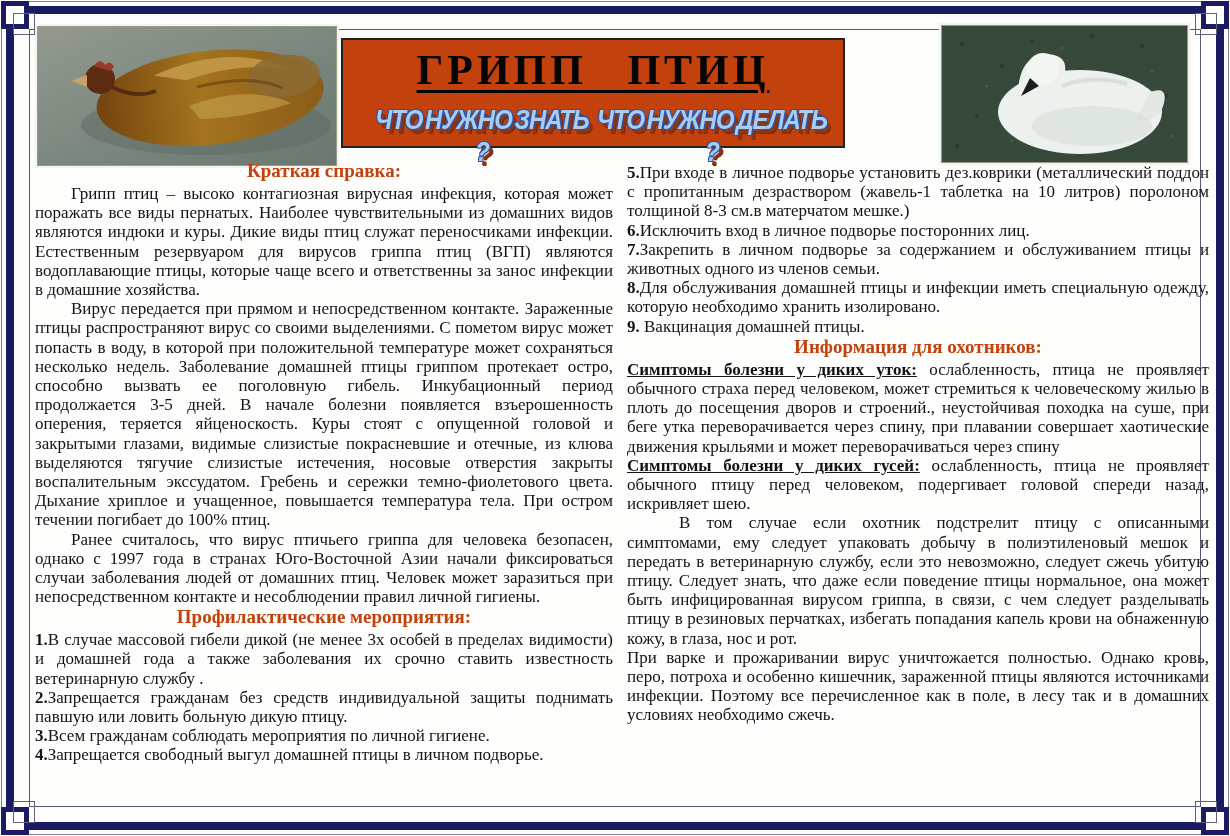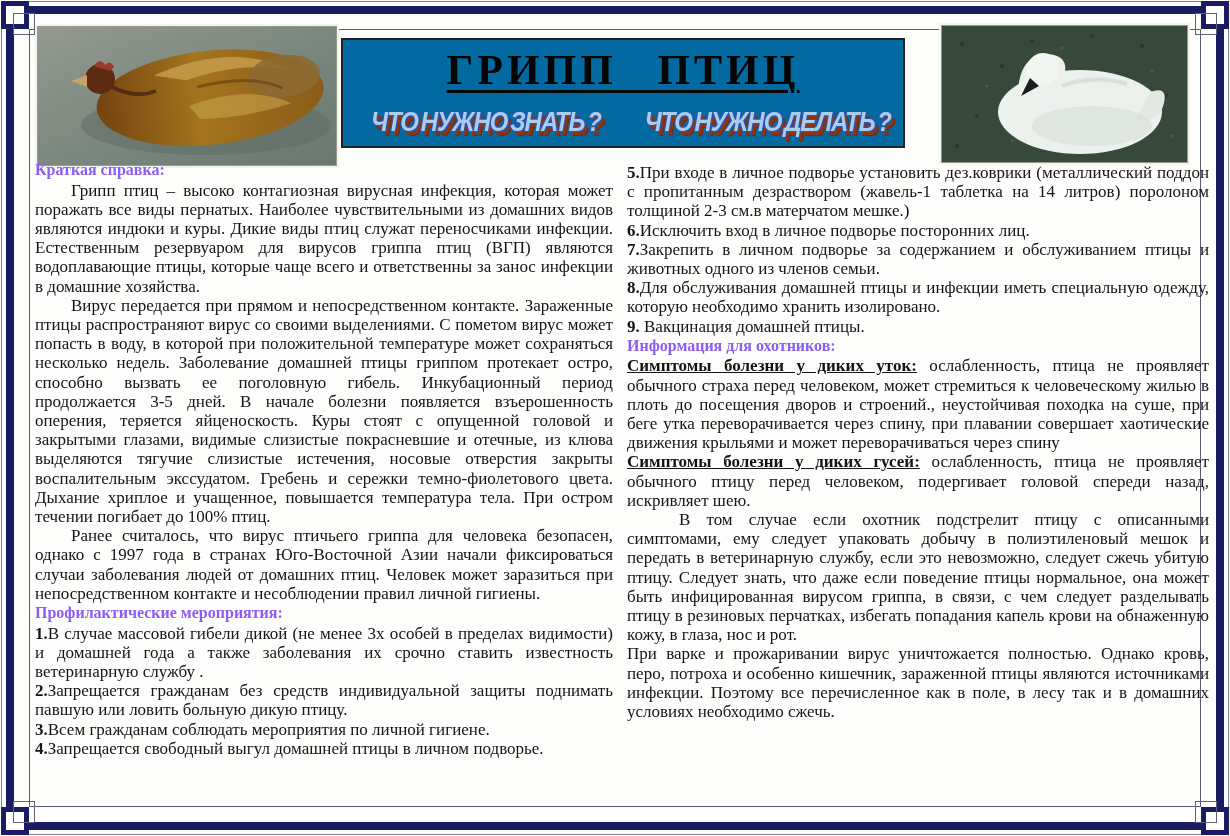--- a/index.html
+++ b/index.html
@@ -17,42 +17,42 @@
   .corner .sq2{position:absolute;left:13px;top:13px;width:20px;height:20px;border:1px solid #60607a;background:transparent;}
   .corner.tl{left:0;top:0;}
   .corner.tr{right:0;top:0;transform:scaleX(-1);}
   .corner.bl{left:0;bottom:0;transform:scaleY(-1);}
   .corner.br{right:0;bottom:0;transform:scale(-1,-1);}
   
   .photo{position:absolute;border:1px solid #9a9a8a;box-shadow:0 0 0 2px #f4f4ee;}
   #photo-left{left:37px;top:26px;width:298px;height:138px;}
   #photo-right{left:941px;top:25px;width:245px;height:136px;}
   #title-box{
-    position:absolute;left:341px;top:38px;width:564px;height:110px;
-    background:#0369a1;border:2px solid #222;box-sizing:border-box;text-align:center;
+    position:absolute;left:341px;top:38px;width:504px;height:110px;
+    background:#c2410c;border:2px solid #222;box-sizing:border-box;text-align:center;
   }
   #main-title{
     margin-top:6px;font-size:42px;font-weight:bold;letter-spacing:4px;word-spacing:26px;
     text-decoration:underline;text-decoration-thickness:3px;text-underline-offset:6px;color:#050505;
   }
   #subtitles{display:flex;justify-content:space-between;padding:14px 12px 0 28px;}
   .wordart{
     font-family:"Liberation Sans","DejaVu Sans",sans-serif;
     font-weight:bold;font-style:italic;font-size:24px;letter-spacing:-1px;word-spacing:-3px;
     color:#a9cdec;
     text-shadow:-1px -1px 0 #2c55ae, 1px -1px 0 #2c55ae, -1px 1px 0 #2c55ae, 1px 1px 0 #2c55ae,
                  3px 3px 0 #8c3514, 4px 4px 0 #7a2a0e;
     transform:scaleY(1.15);
   }
   
   .col{position:absolute;text-align:justify;font-size:17px;line-height:1.13;}
   #col-left{left:35px;top:160px;width:578px;}
   #col-right{left:627px;top:163px;width:582px;}
   h2.sect{
-    margin:1px 0 2px 0;font-size:16px;font-weight:bold;color:#8b5cf6;
+    margin:1px 0 2px 0;text-align:center;font-size:19px;font-weight:bold;color:#c2410c;
     line-height:1.1;
   }
   p{margin:0;}
   p.ind{text-indent:36px;}
   p.bigind{text-indent:52px;}
   .num{font-weight:bold;}
   .lead{font-weight:bold;text-decoration:underline;}
 </style>
 </head>
 <body>
@@ -155,21 +155,21 @@
     <p class="ind">Вирус передается при прямом и непосредственном контакте. Зараженные птицы распространяют вирус со своими выделениями. С пометом вирус может попасть в воду, в которой при положительной температуре может сохраняться несколько недель. Заболевание домашней птицы гриппом протекает остро, способно вызвать ее  поголовную гибель. Инкубационный период продолжается 3-5 дней. В начале болезни появляется взъерошенность оперения, теряется яйценоскость. Куры стоят с опущенной головой и закрытыми глазами, видимые слизистые покрасневшие и отечные, из клюва выделяются тягучие слизистые истечения, носовые отверстия закрыты воспалительным экссудатом. Гребень и сережки темно-фиолетового цвета. Дыхание хриплое и учащенное, повышается температура тела. При остром течении погибает до 100% птиц.</p>
     <p class="ind">Ранее считалось, что вирус птичьего гриппа для человека безопасен, однако с 1997 года в странах Юго-Восточной Азии начали фиксироваться случаи заболевания людей от домашних птиц. Человек может заразиться при непосредственном контакте и несоблюдении правил личной гигиены.</p>
     <h2 class="sect">Профилактические мероприятия:</h2>
     <p><span class="num">1.</span><span>В случае массовой гибели дикой (не менее 3х особей в пределах видимости) и домашней года а также заболевания их срочно ставить известность ветеринарную службу .</span></p>
     <p><span class="num">2.</span><span>Запрещается гражданам без средств индивидуальной защиты поднимать павшую или ловить больную дикую птицу.</span></p>
     <p><span class="num">3.</span><span>Всем гражданам соблюдать мероприятия по личной гигиене.</span></p>
     <p><span class="num">4.</span><span>Запрещается свободный выгул домашней птицы в личном подворье.</span></p>
   </div>
 
   <div class="col" id="col-right">
-    <p><span class="num">5.</span><span>При входе в личное подворье установить дез.коврики (металлический поддон с пропитанным дезраствором (жавель-1 таблетка на 14 литров) поролоном толщиной 2-3 см.в матерчатом мешке.)</span></p>
+    <p><span class="num">5.</span><span>При входе в личное подворье установить дез.коврики (металлический поддон с пропитанным дезраствором (жавель-1 таблетка на 10 литров) поролоном толщиной 8-3 см.в матерчатом мешке.)</span></p>
     <p><span class="num">6.</span><span>Исключить вход в личное подворье посторонних лиц.</span></p>
     <p><span class="num">7.</span><span>Закрепить  в личном подворье за содержанием и обслуживанием птицы и животных одного из членов семьи.</span></p>
     <p><span class="num">8.</span><span>Для обслуживания домашней птицы и инфекции иметь специальную одежду, которую необходимо хранить изолировано.</span></p>
     <p><span class="num">9.</span><span> Вакцинация домашней птицы.</span></p>
     <h2 class="sect">Информация для охотников:</h2>
     <p><span class="lead">Симптомы болезни у диких уток:</span><span> ослабленность, птица не проявляет обычного страха перед человеком, может стремиться к человеческому жилью в плоть до посещения дворов и строений., неустойчивая походка на суше, при беге утка переворачивается через спину, при плавании совершает хаотические движения крыльями и может переворачиваться через спину</span></p>
     <p><span class="lead">Симптомы болезни у диких гусей:</span><span> ослабленность, птица не проявляет обычного птицу перед человеком, подергивает головой спереди назад, искривляет шею.</span></p>
     <p class="bigind">В том случае если охотник подстрелит птицу с описанными симптомами, ему следует упаковать добычу в полиэтиленовый мешок и передать в ветеринарную службу, если это невозможно, следует сжечь убитую птицу. Следует знать, что даже если поведение птицы нормальное, она может быть инфицированная вирусом гриппа, в связи, с чем следует разделывать птицу в резиновых перчатках, избегать попадания капель крови на обнаженную кожу, в глаза, нос и рот.</p>
     <p>При варке и прожаривании вирус уничтожается полностью. Однако кровь, перо, потроха и особенно кишечник, зараженной птицы являются источниками инфекции. Поэтому все перечисленное как в поле, в лесу так и в домашних условиях необходимо сжечь.</p>
   </div>

